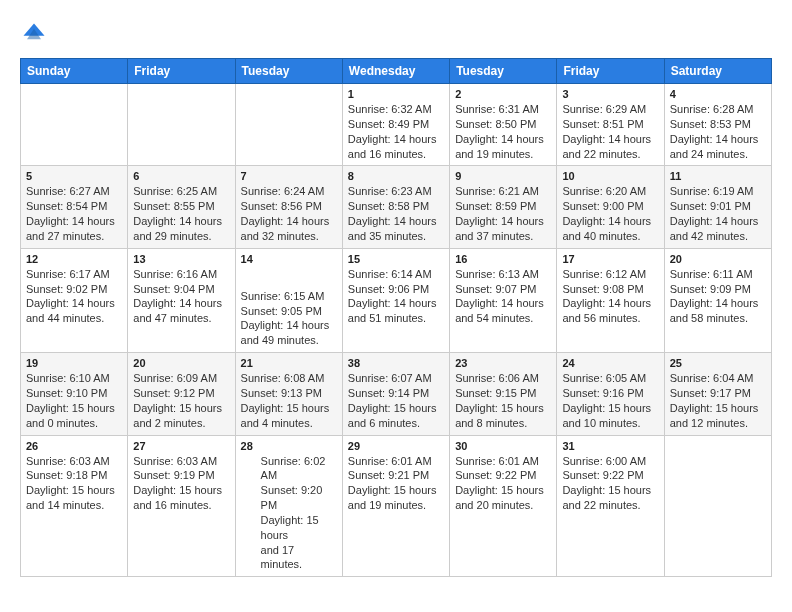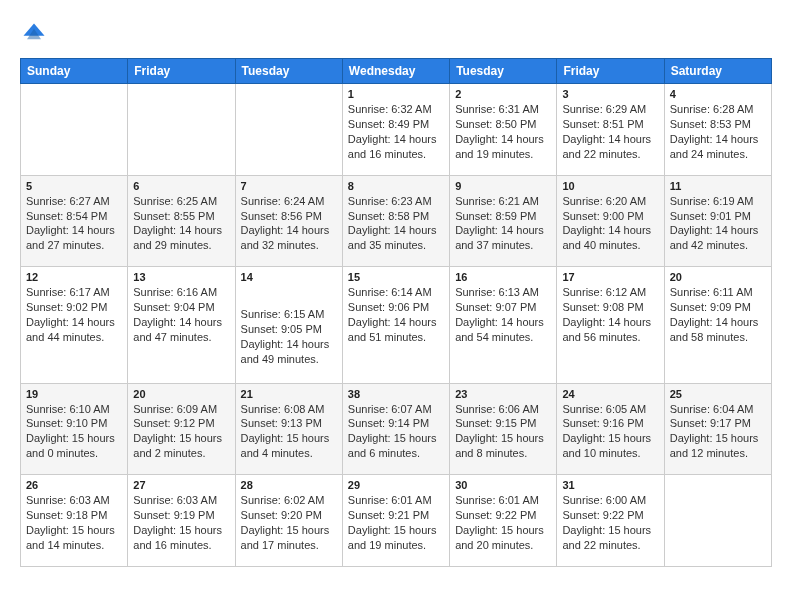--- a/index.html
+++ b/index.html
@@ -323,21 +323,21 @@
           </td>
           <td>
             <span class="day-num">27</span>
             <div class="day-info" style="white-space: pre-line;">Sunrise: 6:03 AM
 Sunset: 9:19 PM
 Daylight: 15 hours
 and 16 minutes.</div>
           </td>
           <td>
             <span class="day-num">28</span>
-            <div class="day-info" style="white-space: pre-line;">Sunrise: 6:02 AM
+            <div class="day-info" style="white-space: pre-line; margin-left: 20px;">Sunrise: 6:02 AM
 Sunset: 9:20 PM
 Daylight: 15 hours
 and 17 minutes.</div>
           </td>
           <td>
             <span class="day-num">29</span>
             <div class="day-info" style="white-space: pre-line;">Sunrise: 6:01 AM
 Sunset: 9:21 PM
 Daylight: 15 hours
 and 19 minutes.</div>

